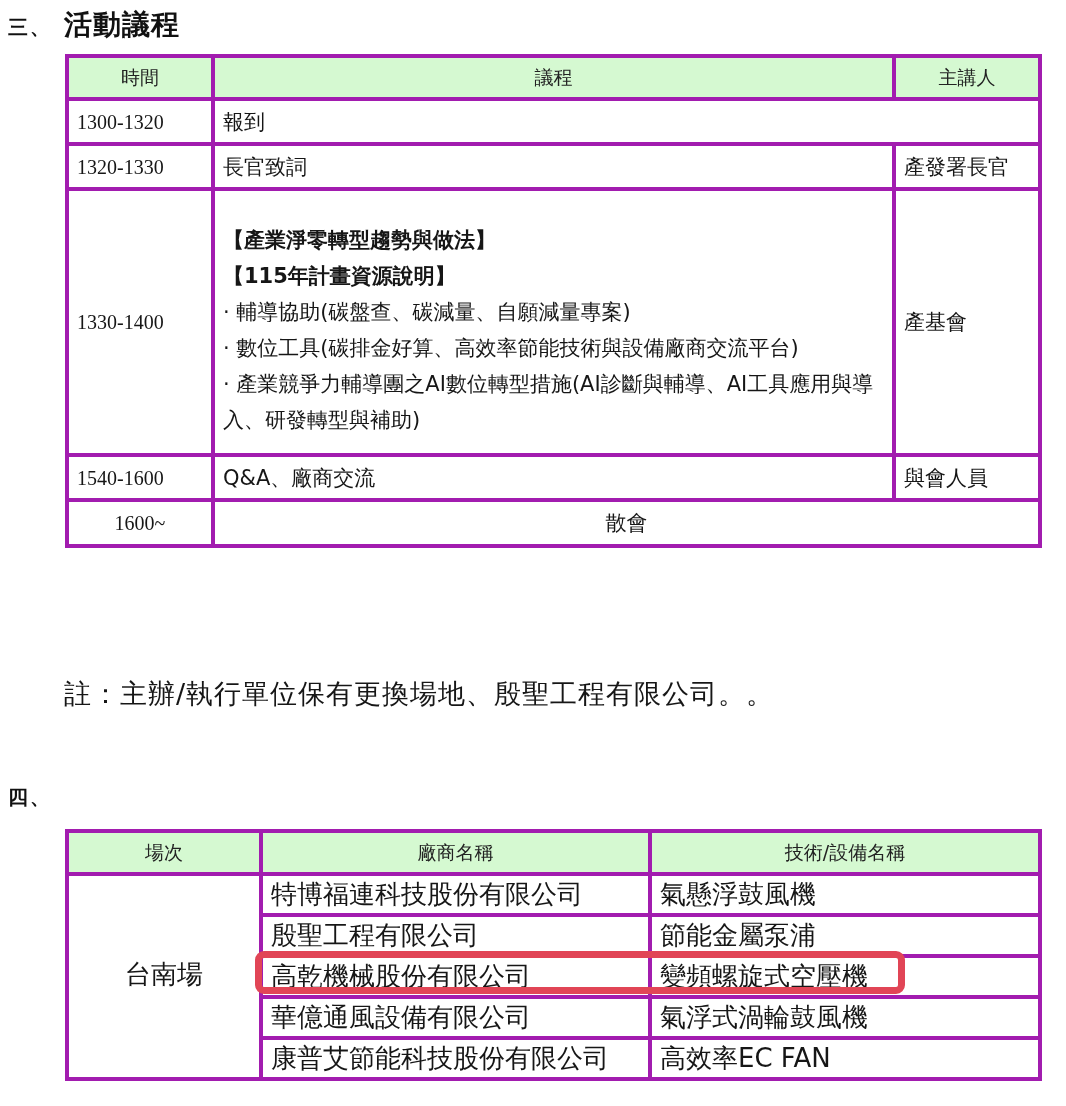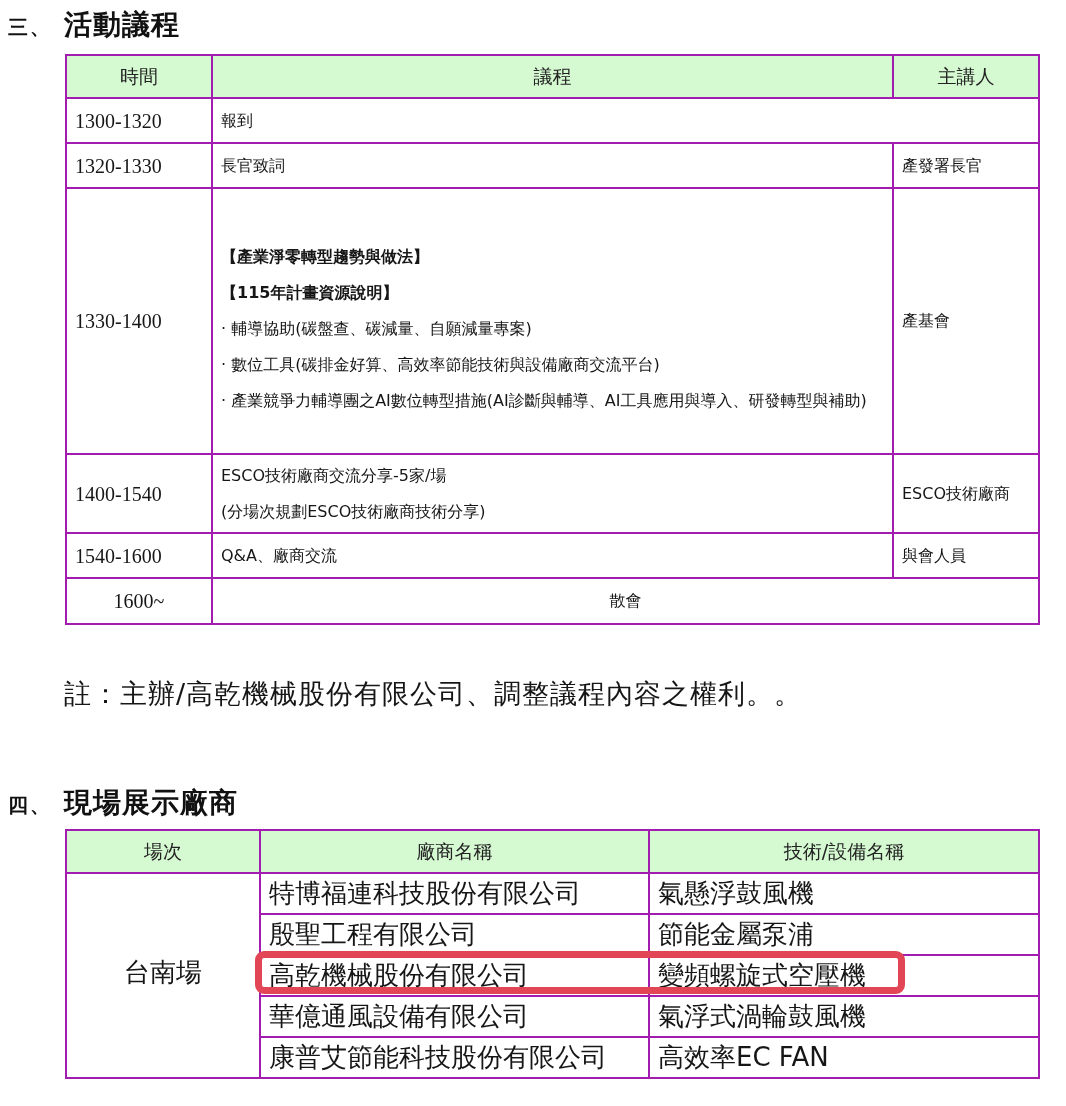--- a/index.html
+++ b/index.html
@@ -2,23 +2,23 @@
 <html><head>
 <meta charset="utf-8">
 <style>
   html, body { margin:0; padding:0; background:#ffffff; }
   body { width:1066px; height:1106px; position:relative; overflow:hidden;
          font-family:"DejaVu Sans","Liberation Sans",sans-serif; color:#111; }
   .section-title { position:absolute; left:8px; display:flex; align-items:baseline; }
   .section-num { font-size:20px; font-weight:bold; width:56px; letter-spacing:2px; }
   .section-text { font-size:28px; font-weight:bold; letter-spacing:1px; }
   table { position:absolute; border-collapse:collapse; table-layout:fixed; }
-  td, th { border:2px solid #a21caf; padding:0 8px; vertical-align:middle; }
+  td, th { border:4px solid #a21caf; padding:0 8px; vertical-align:middle; }
   th { background:#d5f9d1; font-weight:normal; font-size:19px; text-align:center; color:#222; }
-  td { font-size:16px; line-height:36px; color:#161616; }
+  td { font-size:21px; line-height:36px; color:#161616; }
   .time { font-family:"Liberation Serif","DejaVu Serif",serif; font-size:20px; }
   .bold { font-weight:bold; }
   .note { position:absolute; left:64px; top:676px; font-size:27px; letter-spacing:1px; color:#161616; }
   .highlight { position:absolute; left:255px; top:951px; width:650px; height:43px;
                border:7px solid #e14556; border-radius:9px; box-sizing:border-box; pointer-events:none; }
   .venue { text-align:center; }
   #t2 td { font-size:26px; line-height:37px; }
 </style>
 </head>
 <body>
@@ -53,45 +53,36 @@
     <td class="time">1330-1400</td>
     <td style="padding-top:20px; padding-bottom:4px;">
       <div class="bold">【產業淨零轉型趨勢與做法】</div>
       <div class="bold">【115年計畫資源說明】</div>
       <div>· 輔導協助(碳盤查、碳減量、自願減量專案)</div>
       <div>· 數位工具(碳排金好算、高效率節能技術與設備廠商交流平台)</div>
       <div>· 產業競爭力輔導團之AI數位轉型措施(AI診斷與輔導、AI工具應用與導入、研發轉型與補助)</div>
     </td>
     <td>產基會</td>
   </tr>
-  <tr style="height:79px;">
-    <td class="time">1400-1540</td>
-    <td>
-      <div>ESCO技術廠商交流分享-5家/場</div>
-      <div>(分場次規劃ESCO技術廠商技術分享)</div>
-    </td>
-    <td>ESCO技術廠商</td>
-  </tr>
   <tr style="height:45px;margin-top:40px;">
     <td class="time">1540-1600</td>
     <td>Q&amp;A、廠商交流</td>
     <td>與會人員</td>
   </tr>
   <tr style="height:46px;text-align:center;">
     <td class="time">1600~</td>
     <td colspan="2">散會</td>
   </tr>
 </tbody>
   </table>
 
-<div class="note">註：主辦/高乾機械股份有限公司、調整議程內容之權利。。</div>
+<div class="note">註：主辦/執行單位保有更換場地、殷聖工程有限公司。。</div>
 
 <div class="section-title" style="top:784px;">
   <span class="section-num">四、</span>
-  <span class="section-text">現場展示廠商</span>
 </div>
 
 <table id="t2" style="left:65px; top:829px; width:973px;">
   <colgroup>
       <col style="width:194px">
       <col style="width:389px">
       <col style="width:390px">
     </colgroup>
   <tbody>
       <tr style="height:43px;">

